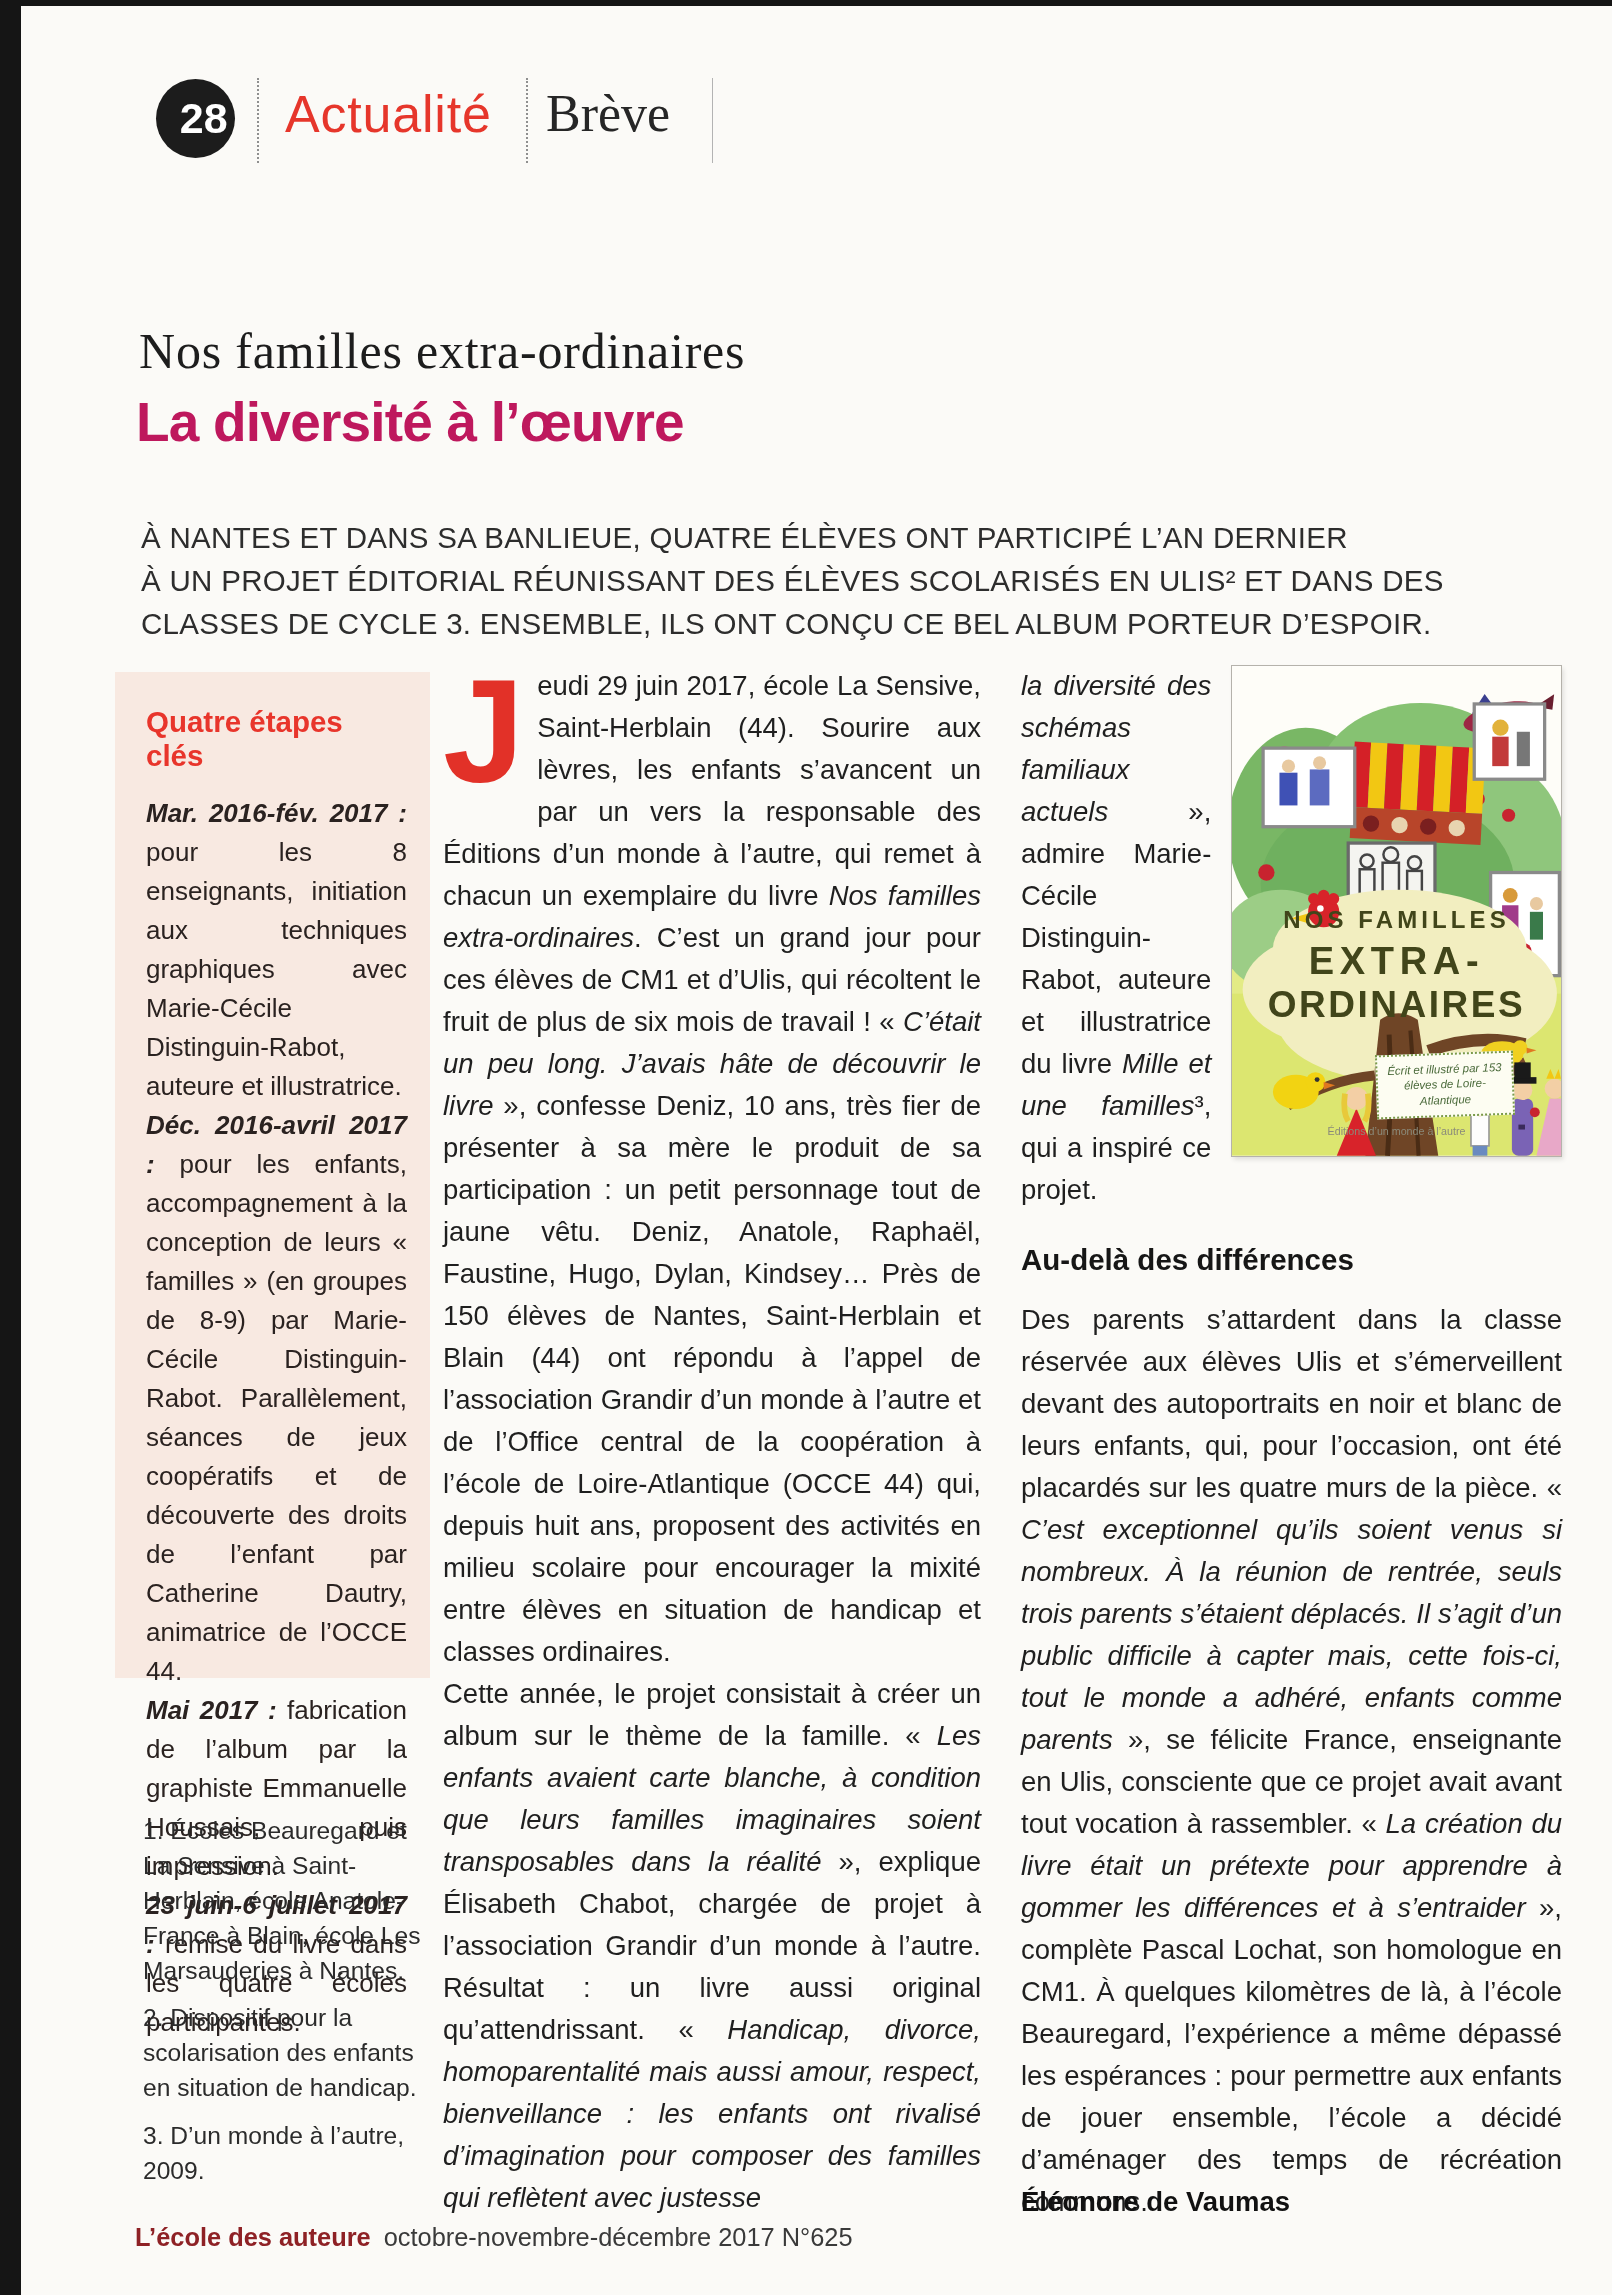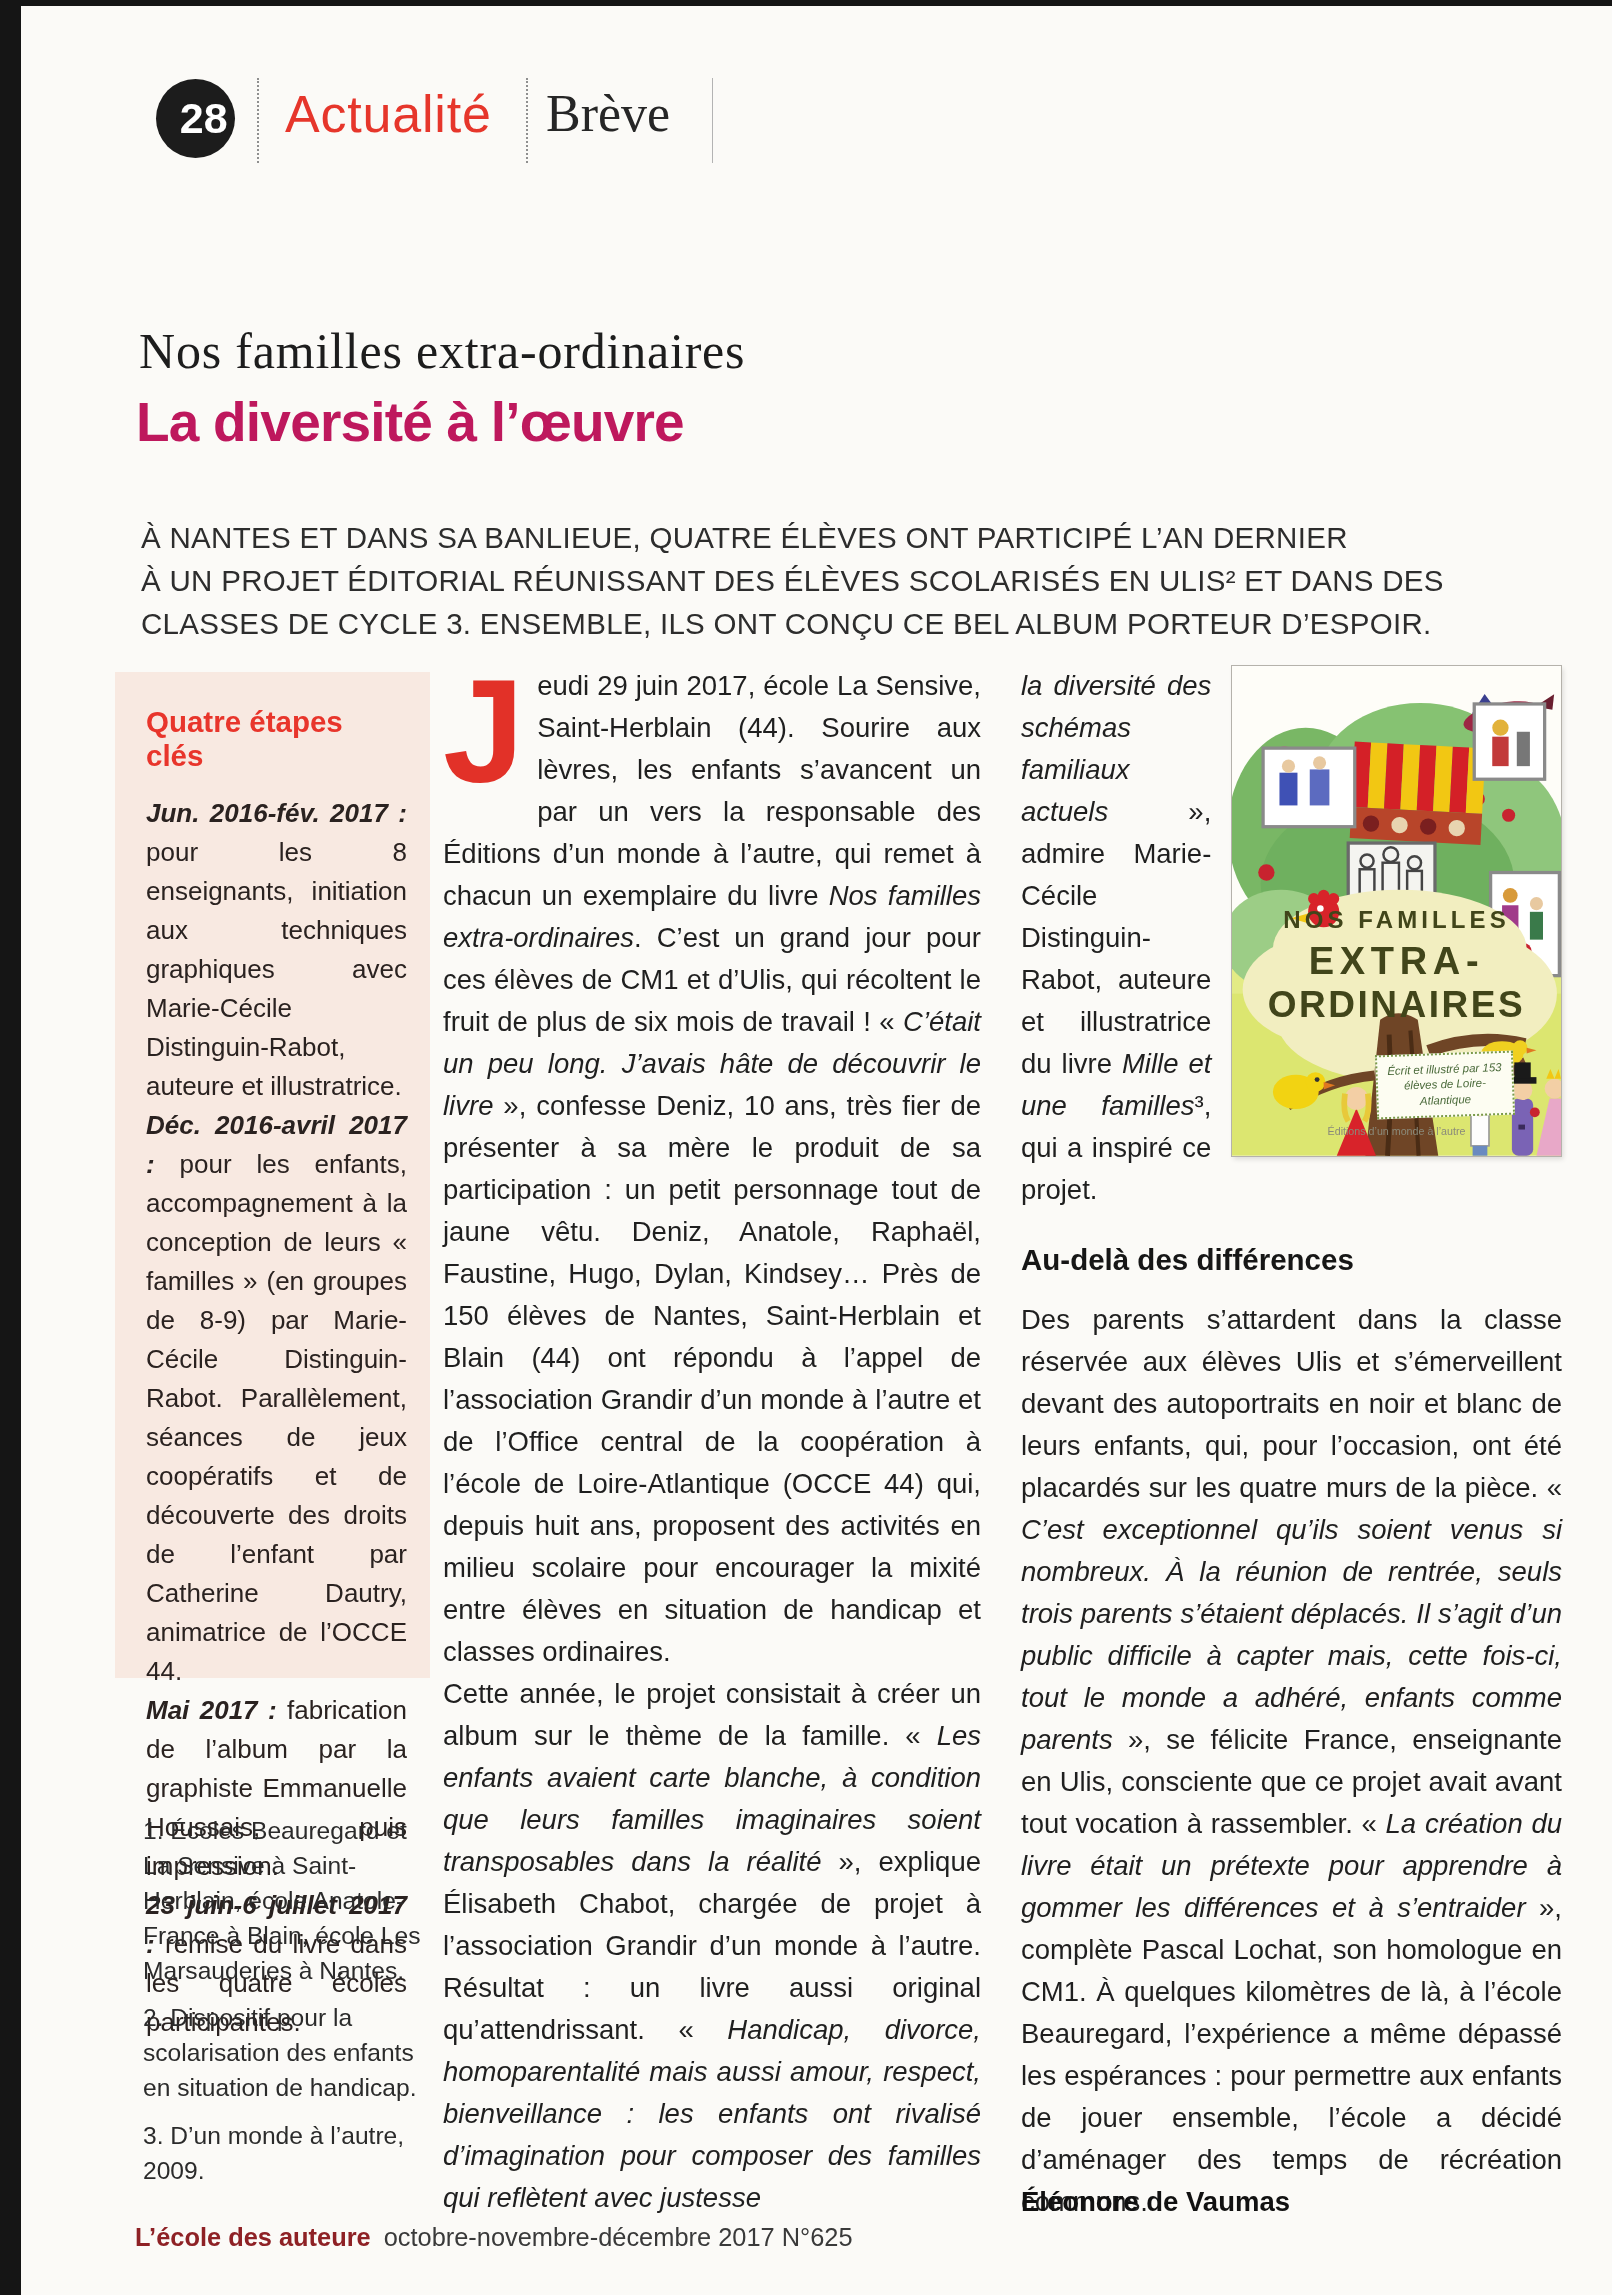--- a/index.html
+++ b/index.html
@@ -95,21 +95,21 @@
   <div class="abs main-title">La diversité à l’œuvre</div>
 
   <div class="abs standfirst">
     <div>À NANTES ET DANS SA BANLIEUE, QUATRE ÉLÈVES ONT PARTICIPÉ L’AN DERNIER</div>
     <div>À UN PROJET ÉDITORIAL RÉUNISSANT DES ÉLÈVES SCOLARISÉS EN ULIS² ET DANS DES</div>
     <div>CLASSES DE CYCLE 3. ENSEMBLE, ILS ONT CONÇU CE BEL ALBUM PORTEUR D’ESPOIR.</div>
   </div>
 
   <div class="abs sidebar-box">
     <div class="sidebar-title">Quatre étapes clés</div>
-    <p><span class="sb-date">Jun. 2016-fév. 2017 :</span><span> pour les 8 enseignants, initiation aux techniques graphiques avec Marie-Cécile Distinguin-Rabot, auteure et illustratrice.</span></p>
+    <p><span class="sb-date">Mar. 2016-fév. 2017 :</span><span> pour les 8 enseignants, initiation aux techniques graphiques avec Marie-Cécile Distinguin-Rabot, auteure et illustratrice.</span></p>
     <p><span class="sb-date">Déc. 2016-avril 2017 :</span><span> pour les enfants, accompagnement à la conception de leurs « familles » (en groupes de 8-9) par Marie-Cécile Distinguin-Rabot. Parallèlement, séances de jeux coopératifs et de découverte des droits de l’enfant par Catherine Dautry, animatrice de l’OCCE 44.</span></p>
     <p><span class="sb-date">Mai 2017 :</span><span> fabrication de l’album par la graphiste Emmanuelle Houssais, puis impression.</span></p>
     <p><span class="sb-date">23 juin-6 juillet 2017 :</span><span> remise du livre dans les quatre écoles participantes.</span></p>
   </div>
 
   <div class="abs footnotes">
     <p>1. Écoles Beauregard et La Sensive à Saint-Herblain, école Anatole-France à Blain, école Les Marsauderies à Nantes.</p>
     <p>2. Dispositif pour la scolarisation des enfants en situation de handicap.</p>
     <p>3. D’un monde à l’autre, 2009.</p>
   </div>

